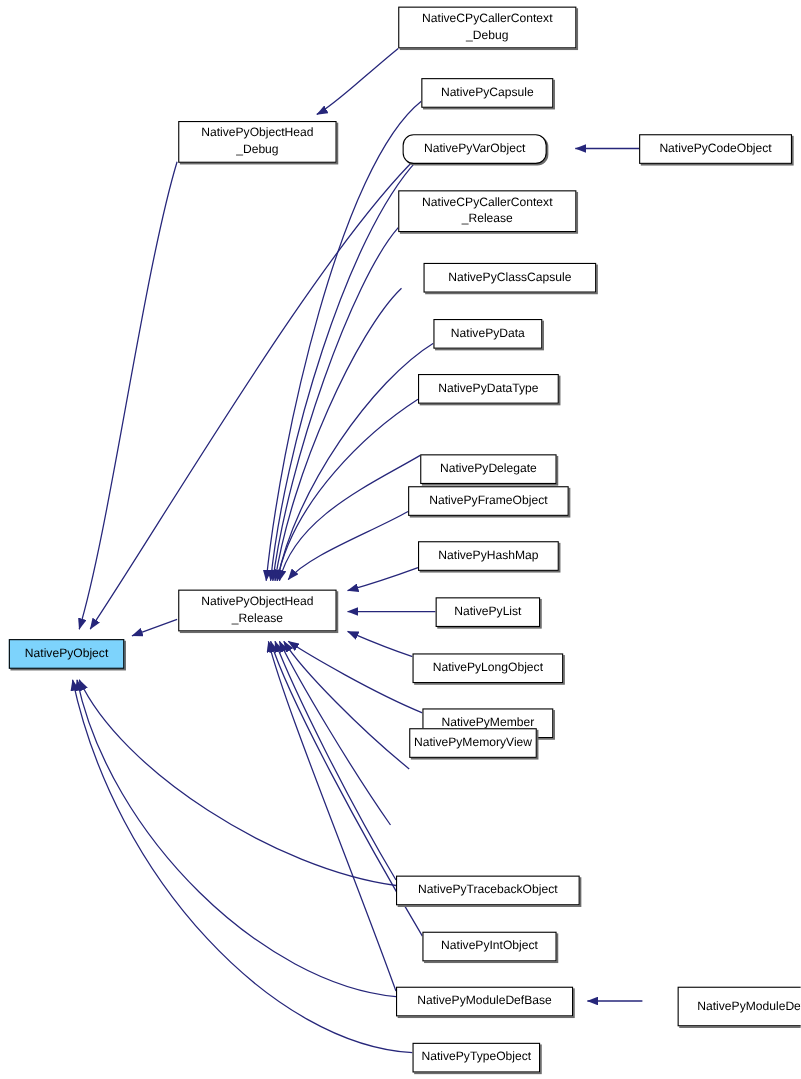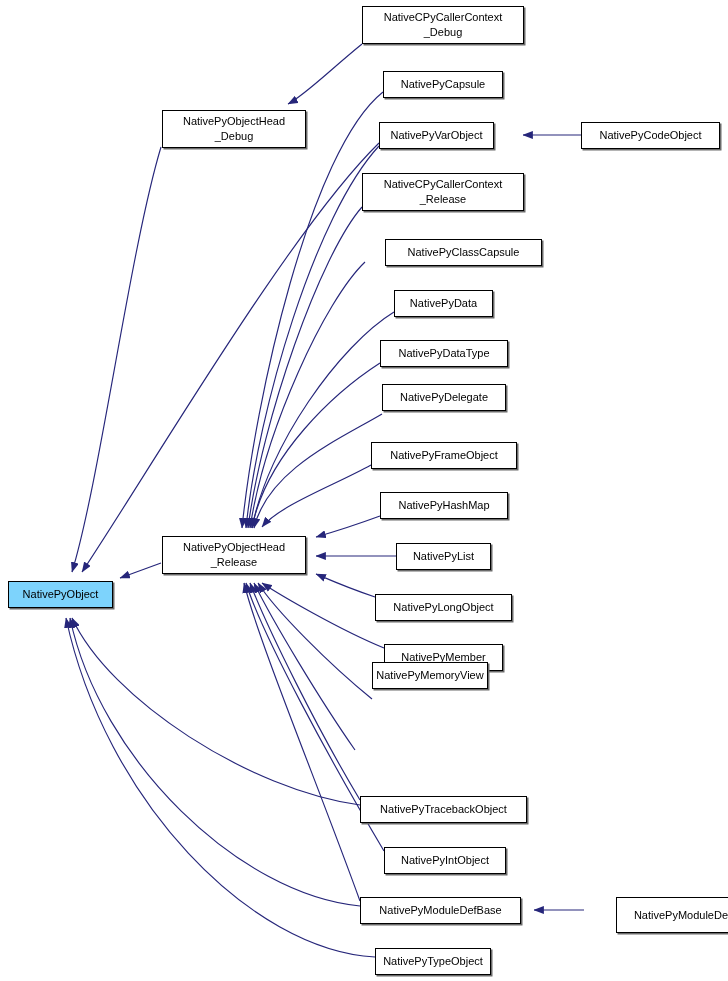--- a/index.html
+++ b/index.html
@@ -102,27 +102,27 @@
 
   <div id="node-layer">
       <div class="node root" style="left: 8px; top: 581px; width: 105px; height: 27px;"><span class="node-text">NativePyObject</span></div>
       <div class="node" style="left: 162px; top: 110px; width: 144px; height: 38px;"><span class="node-text">NativePyObjectHead
 _Debug</span></div>
       <div class="node" style="left: 162px; top: 536px; width: 144px; height: 38px;"><span class="node-text">NativePyObjectHead
 _Release</span></div>
       <div class="node" style="left: 362px; top: 6px; width: 162px; height: 38px;"><span class="node-text">NativeCPyCallerContext
 _Debug</span></div>
       <div class="node" style="left: 383px; top: 71px; width: 120px; height: 27px;"><span class="node-text">NativePyCapsule</span></div>
-      <div class="node" style="left: 379px; top: 122px; width: 115px; height: 27px;"><span class="node-text">NativePyVarObject</span></div>
+      <div class="node" style="left: 366px; top: 122px; width: 131px; height: 27px; border-radius: 10px;"><span class="node-text">NativePyVarObject</span></div>
       <div class="node" style="left: 362px; top: 173px; width: 162px; height: 38px;"><span class="node-text">NativeCPyCallerContext
 _Release</span></div>
       <div class="node" style="left: 365px; top: 239px; width: 157px; height: 27px; margin-left: 20px;"><span class="node-text">NativePyClassCapsule</span></div>
       <div class="node" style="left: 394px; top: 290px; width: 99px; height: 27px;"><span class="node-text">NativePyData</span></div>
       <div class="node" style="left: 380px; top: 340px; width: 128px; height: 27px;"><span class="node-text">NativePyDataType</span></div>
-      <div class="node" style="left: 382px; top: 384px; width: 124px; height: 27px;"><span class="node-text">NativePyDelegate</span></div>
+      <div class="node" style="left: 382px; top: 413px; width: 124px; height: 27px;"><span class="node-text">NativePyDelegate</span></div>
       <div class="node" style="left: 371px; top: 442px; width: 146px; height: 27px;"><span class="node-text">NativePyFrameObject</span></div>
       <div class="node" style="left: 380px; top: 492px; width: 128px; height: 27px;"><span class="node-text">NativePyHashMap</span></div>
       <div class="node" style="left: 396px; top: 543px; width: 95px; height: 27px;"><span class="node-text">NativePyList</span></div>
       <div class="node" style="left: 375px; top: 594px; width: 137px; height: 27px;"><span class="node-text">NativePyLongObject</span></div>
       <div class="node" style="left: 384px; top: 644px; width: 119px; height: 27px;"><span class="node-text">NativePyMember</span></div>
       <div class="node" style="left: 372px; top: 662px; width: 116px; height: 27px; text-align: center;"><span class="node-text">NativePyMemoryView</span></div>
       <div class="node" style="left: 360px; top: 796px; width: 167px; height: 27px;"><span class="node-text">NativePyTracebackObject</span></div>
       <div class="node" style="left: 384px; top: 847px; width: 122px; height: 27px;"><span class="node-text">NativePyIntObject</span></div>
       <div class="node" style="left: 360px; top: 897px; width: 161px; height: 27px;"><span class="node-text">NativePyModuleDefBase</span></div>
       <div class="node" style="left: 375px; top: 948px; width: 116px; height: 27px;"><span class="node-text">NativePyTypeObject</span></div>

